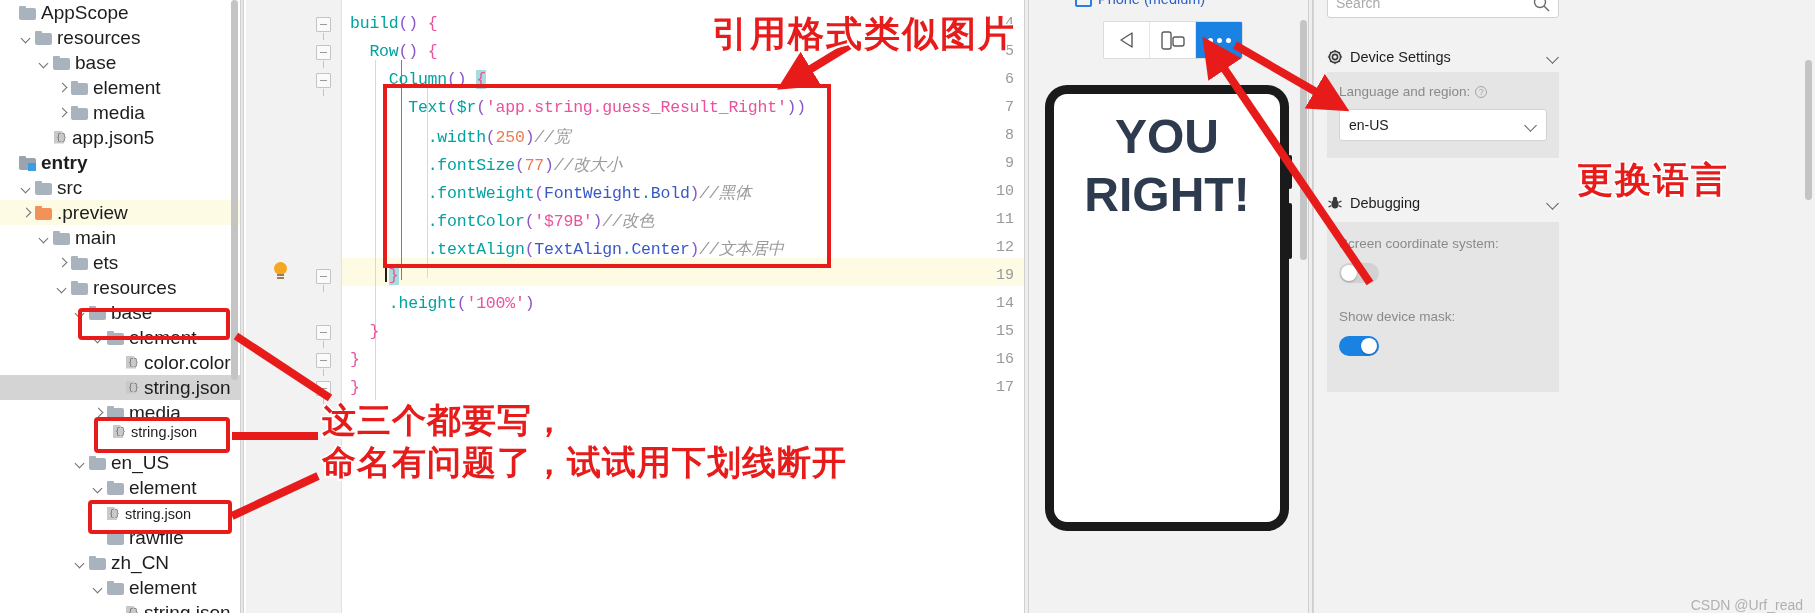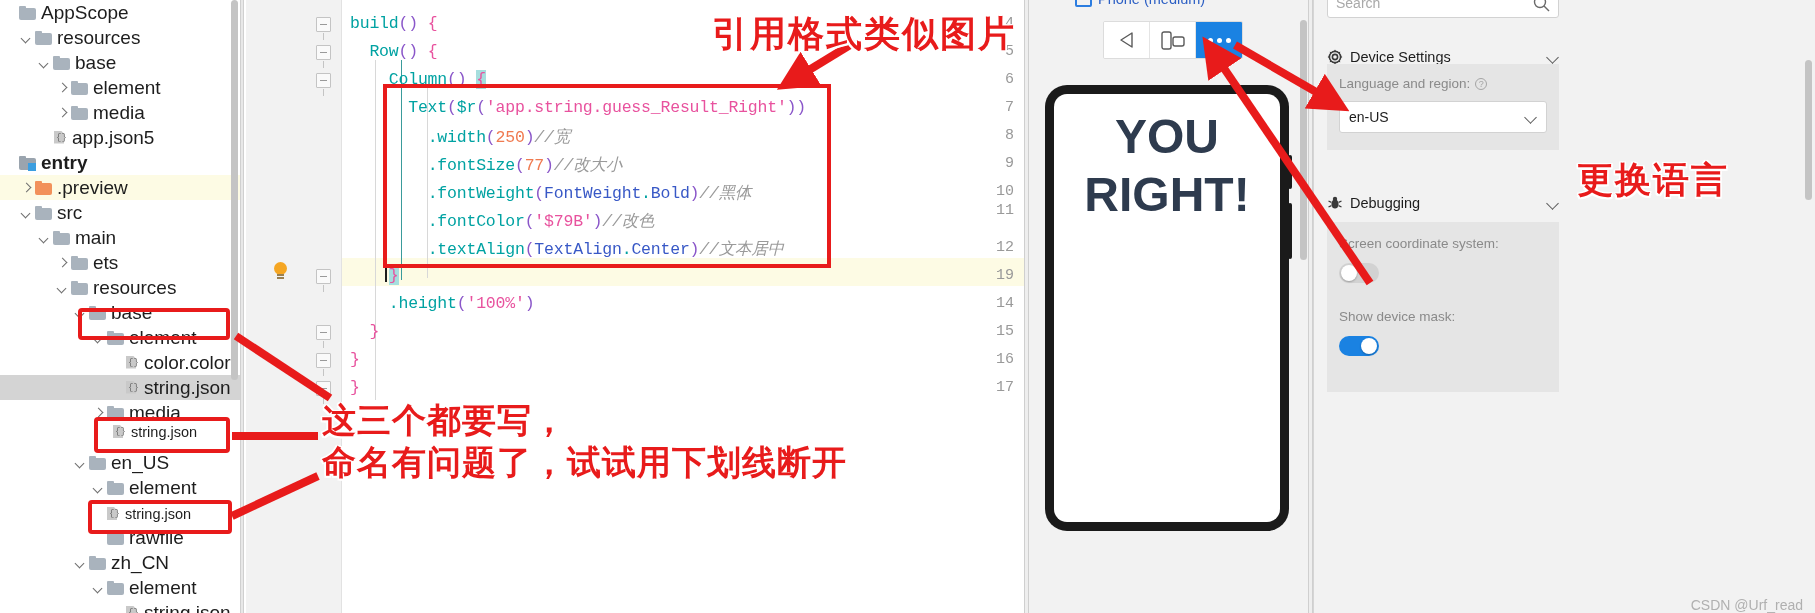--- a/index.html
+++ b/index.html
@@ -377,29 +377,29 @@
           <span class="json-ico"></span>
           <span>app.json5</span>
         </div>
         <div class="tree-row t-ind-0 bold-label">
           <span class="arrow "></span>
           <span class="folder-ico module">
             <span class="module-badge"></span>
           </span>
           <span>entry</span>
         </div>
+        <div class="tree-row t-ind-1">
+          <span class="arrow down"></span>
+          <span class="folder-ico"></span>
+          <span>src</span>
+        </div>
         <div class="tree-row t-ind-1 highlight">
           <span class="arrow right"></span>
           <span class="folder-ico orange"></span>
           <span>.preview</span>
-        </div>
-        <div class="tree-row t-ind-1">
-          <span class="arrow down"></span>
-          <span class="folder-ico"></span>
-          <span>src</span>
         </div>
         <div class="tree-row t-ind-2">
           <span class="arrow down"></span>
           <span class="folder-ico"></span>
           <span>main</span>
         </div>
         <div class="tree-row t-ind-3">
           <span class="arrow right"></span>
           <span class="folder-ico"></span>
           <span>ets</span>
@@ -490,21 +490,21 @@
     <div class="indent-guide" style="left:181px; top:88px; height:190px;"></div>
 
     <div id="gutter-nums">
         <div class="gutter-num" style="top: 15px;">4</div>
         <div class="gutter-num" style="top: 43px;">5</div>
         <div class="gutter-num" style="top: 71px;">6</div>
         <div class="gutter-num" style="top: 99px;">7</div>
         <div class="gutter-num" style="top: 127px;">8</div>
         <div class="gutter-num" style="top: 155px;">9</div>
         <div class="gutter-num" style="top: 183px;">10</div>
-        <div class="gutter-num" style="top: 202px;">11</div>
+        <div class="gutter-num" style="top: 211px;">11</div>
         <div class="gutter-num" style="top: 239px;">12</div>
         <div class="gutter-num" style="top: 267px;">19</div>
         <div class="gutter-num" style="top: 295px;">14</div>
         <div class="gutter-num" style="top: 323px;">15</div>
         <div class="gutter-num" style="top: 351px;">16</div>
         <div class="gutter-num" style="top: 379px;">17</div>
       </div>
     <div id="fold-markers">
         <div class="fold-marker" style="top: 17px;"></div>
         <div class="fold-marker" style="top: 45px;"></div>
@@ -595,21 +595,21 @@
     <div class="sec-header" style="top:40px;">
       <svg width="16" height="16" viewBox="0 0 16 16">
         <circle cx="8" cy="8" r="2.6" fill="none" stroke="#3a3a3a" stroke-width="1.6"></circle>
         <path d="M8 0.6 L9.2 2.6 L6.8 2.6 Z M8 15.4 L6.8 13.4 L9.2 13.4 Z M0.6 8 L2.6 6.8 L2.6 9.2 Z M15.4 8 L13.4 9.2 L13.4 6.8 Z M2.7 2.7 L5.1 3.3 L3.3 5.1 Z M13.3 13.3 L10.9 12.7 L12.7 10.9 Z M13.3 2.7 L12.7 5.1 L10.9 3.3 Z M2.7 13.3 L3.3 10.9 L5.1 12.7 Z" fill="#3a3a3a"></path>
         <circle cx="8" cy="8" r="5.6" fill="none" stroke="#3a3a3a" stroke-width="1.6"></circle>
       </svg>
       <span>Device Settings</span>
       <span class="chev"></span>
     </div>
 
-    <div class="sec-body" style="top:64px; height:86px;">
+    <div class="sec-body" style="top:72px; height:86px;">
       <div class="field-label" style="padding:12px 0 0 12px;">
         <span>Language and region:</span>
         <span class="help-ico">?</span>
       </div>
       <div class="select-box" style="margin:10px 12px 0 12px;">
         <span>en-US</span>
         <span class="chev"></span>
       </div>
     </div>
 

